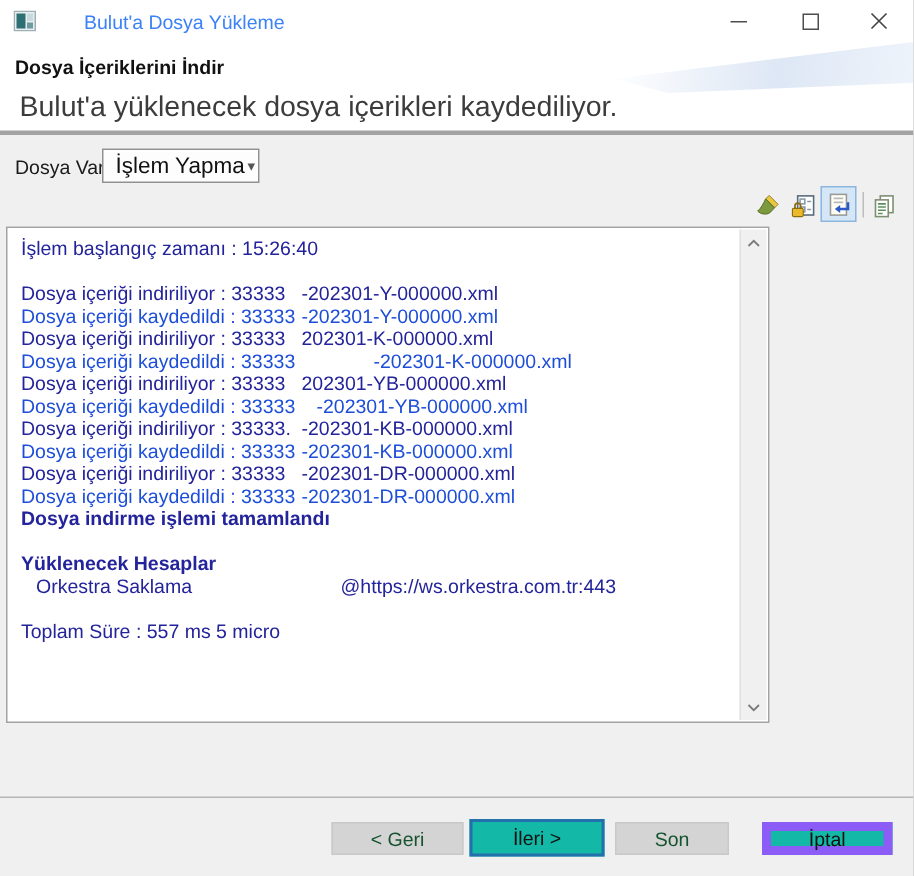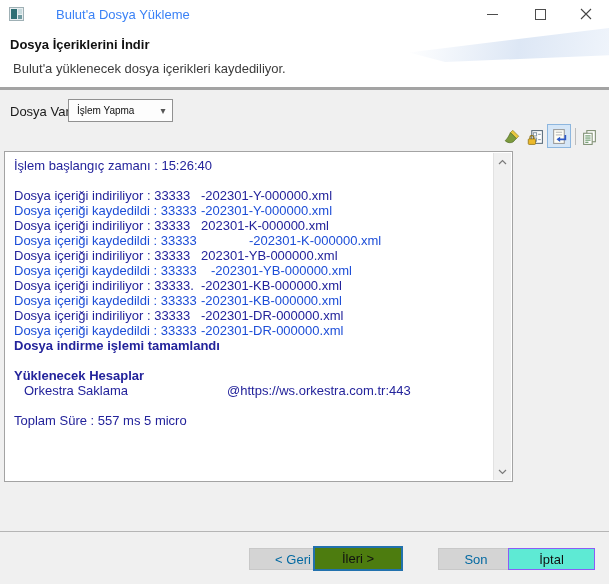--- a/index.html
+++ b/index.html
@@ -16,27 +16,27 @@
   .win-btn{position:absolute;top:0;width:40px;height:28px;display:flex;align-items:center;justify-content:center;}
   .btn-min{left:472px;} .btn-max{left:520px;} .btn-close{left:566px;}
   .min-glyph{width:11px;height:1px;background:#4d4d4d;}
   .max-glyph{width:9px;height:9px;border:1px solid #4d4d4d;background:transparent;}
   
   .header{position:absolute;left:0;top:28px;right:0;height:62px;background:#fff;border-bottom:3px solid #a3a3a3;box-sizing:border-box;}
   .swoosh{position:absolute;right:0;top:0;width:200px;height:34px;
     background:linear-gradient(100deg, rgba(223,232,246,0) 0%, #dde7f5 55%, #eff4fb 100%);
     clip-path:polygon(0 72%, 100% 0%, 100% 80%, 18% 100%);}
   .header-title{position:absolute;left:10px;top:9px;font-size:13px;font-weight:bold;color:#111;}
-  .header-sub{position:absolute;left:13px;top:33px;font-size:13px;color:#3c3c3c;}
+  .header-sub{position:absolute;left:13px;top:33px;font-size:19px;color:#3c3c3c;}
   
   .content{position:absolute;left:0;top:90px;right:0;bottom:0;background:#f0f0f0;}
   .opt-label{position:absolute;left:10px;top:14px;font-size:13px;color:#1a1a1a;}
   .combo{position:absolute;left:68px;top:9px;width:105px;height:23px;background:#fdfdfd;
     border:1px solid #919191;box-sizing:border-box;display:flex;align-items:center;}
-  .combo-value{font-size:10px;color:#111;padding-left:8px;flex:1;white-space:nowrap;}
+  .combo-value{font-size:15px;color:#111;padding-left:8px;flex:1;white-space:nowrap;}
   .combo-chevron{width:18px;text-align:center;color:#555;font-size:10px;}
   
   .toolbar-icon{position:absolute;width:20px;height:20px;display:flex;align-items:center;justify-content:center;}
   .ti-clear{left:501px;top:37px;}
   .ti-lock{left:525px;top:37px;}
   .ti-wrap{left:547px;top:34px;width:24px;height:24px;background:#d5e6f7;border:1px solid #8db6de;box-sizing:border-box;}
   .ti-sep{position:absolute;left:575px;top:38px;width:1px;height:17px;background:#bdbdbd;}
   .ti-copy{left:579px;top:37px;}
   
   .logbox{position:absolute;left:4px;top:61px;width:509px;height:331px;background:#fff;
@@ -45,23 +45,23 @@
   .log-line{position:absolute;left:9px;right:4px;height:15px;font-size:13px;line-height:15px;white-space:pre;}
   .log-line .c2{position:absolute;top:0;}
   .blue{color:#23239b;} .green{color:#1d4ed8;} .bold{font-weight:bold;}
   .vscroll{position:absolute;right:1px;top:1px;bottom:1px;width:17px;background:#f0f0f0;border-left:1px solid #e2e2e2;}
   .scroll-arrow{position:absolute;left:0;width:17px;height:17px;display:flex;align-items:center;justify-content:center;}
   .arrow-up{top:0;} .arrow-down{bottom:0;}
   
   .footer-sep{position:absolute;left:0;top:441px;right:0;height:1px;background:#b5b5b5;}
   .wiz-btn{position:absolute;top:458px;height:22px;font-size:13px;font-family:"Liberation Sans",sans-serif;
     display:flex;align-items:center;justify-content:center;box-sizing:border-box;}
-  .btn-disabled{background:#d4d4d4;border:1px solid #c8c8c8;color:#0369a1;margin-left:28px;}
-  .btn-default{background:#4d7c0f;border:2px solid #2271ad;color:#111;top:456px;height:25px;}
-  .btn-normal{background:#5eead4;border:1px solid #8b5cf6;color:#111;}
+  .btn-disabled{background:#d4d4d4;border:1px solid #c8c8c8;color:#14532d;}
+  .btn-default{background:#14b8a6;border:2px solid #2271ad;color:#111;top:456px;height:25px;}
+  .btn-normal{background:#14b8a6;border:6px solid #8b5cf6;color:#111;}
   .btn-geri{left:221px;width:88px;}
   .btn-ileri{left:313px;width:90px;}
   .btn-son{left:410px;width:76px;}
   .btn-iptal{left:508px;width:87px;}
 </style>
 </head>
 <body>
 
 <div class="titlebar">
   <svg class="app-icon" viewBox="0 0 15 14">

